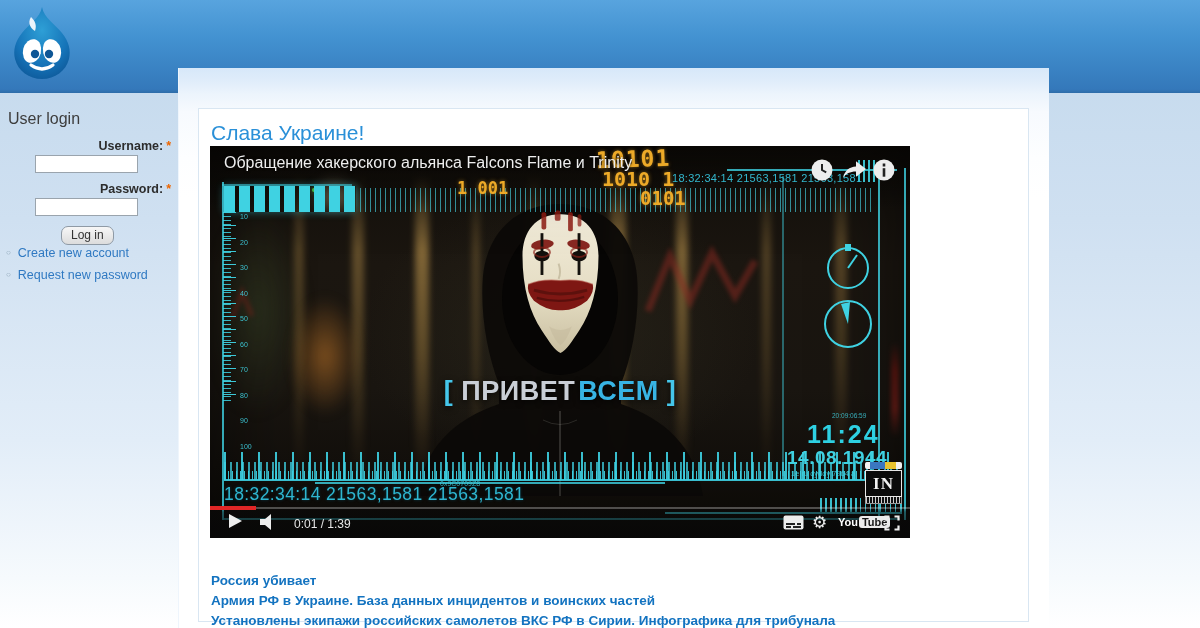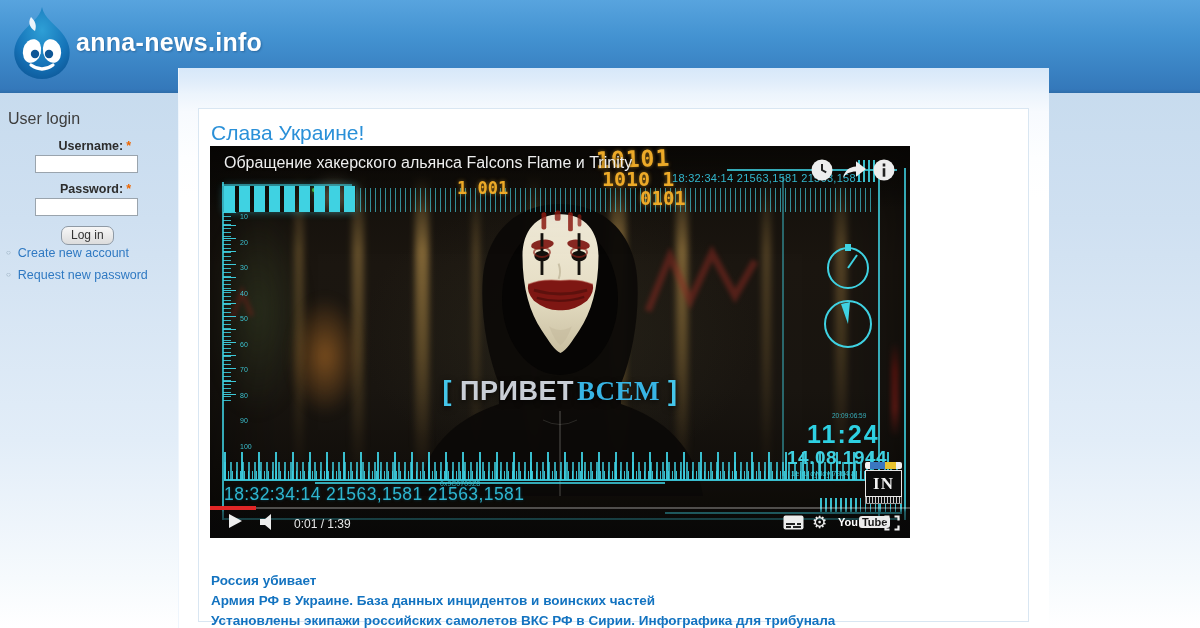--- a/index.html
+++ b/index.html
@@ -76,21 +76,21 @@
   .wm-tag { height:7px; border-radius:2px; background:linear-gradient(90deg,#f2f2f2 0 14%,#3a77c0 14% 54%,#e8c430 54% 84%,#f2f2f2 84%); margin-bottom:1px; }
   .wm-box { height:27px; background:#0a0a0a; border:1px solid #e8e8e8; color:#f2f2f2; font-family:"Liberation Serif",serif;
     font-weight:bold; font-size:17px; text-align:center; line-height:25px; letter-spacing:1px; }
   .wm-strip { height:7px; background:#101010; border:1px solid #9a9a9a; border-top:none;
     background-image:repeating-linear-gradient(90deg,#cfcfcf 0 1px,transparent 1px 3px); }
 
   .video-caption { position:absolute; left:0; width:100%; top:230px; text-align:center; font-size:27px; font-weight:bold;
     letter-spacing:.5px; z-index:6; text-shadow:0 2px 6px rgba(0,0,0,.75); white-space:nowrap; }
   .cap-bracket { color:#45c6ea; margin:0 8px; }
   .cap-w1 { color:#c9ced6;text-align:right; }
-  .cap-w2 { color:#38b4e4; margin-left:3px;font-family:Liberation Serif, serif; }
+  .cap-w2 { color:#38b4e4; margin-left:3px; }
 
   .video-title { position:absolute; left:14px; top:8px; font-size:16px; color:#eeeeee; z-index:7; text-shadow:0 0 3px rgba(0,0,0,.9); cursor:pointer; }
   .yt-top-icon { position:absolute; z-index:7; cursor:pointer; }
 
   
   .yt-controls { position:absolute; left:0; bottom:0; width:100%; height:31px; z-index:8;
     background:linear-gradient(180deg,rgba(0,0,0,0) 0,rgba(10,10,10,.5) 5px,rgba(8,8,8,.82)); }
   .yt-progress { position:absolute; left:0; top:361px; width:100%; height:2px; background:rgba(255,255,255,.28); z-index:9; cursor:pointer; }
   .yt-progress-played { position:absolute; left:0; top:360px; width:46px; height:3.5px; background:#e02626; z-index:10; }
   .yt-play { position:absolute; left:19px; top:368px; width:0; height:0; border-left:13px solid #eee;
@@ -122,27 +122,26 @@
         </defs>
         <path d="M31,2 C33,13 44,19 51,28 C58,37 60,45 58,54 C55,66 44,74 31,74 C18,74 7,66 4,54 C2,45 4,37 11,28 C18,19 29,13 31,2 Z" fill="url(#dropg)"></path>
         <path d="M20,12 C24,16 26,20 24,26 C20,24 16,18 20,12 Z" fill="rgba(255,255,255,.9)"></path>
         <ellipse cx="21" cy="46" rx="9" ry="12" fill="#fff" transform="rotate(14 21 46)"></ellipse>
         <ellipse cx="41" cy="46" rx="9" ry="12" fill="#fff" transform="rotate(-14 41 46)"></ellipse>
         <circle cx="24" cy="49" r="4.2" fill="#0d5696"></circle>
         <circle cx="38" cy="49" r="4.2" fill="#0d5696"></circle>
         <path d="M20,60 Q31,68 42,60" stroke="#fff" stroke-width="3.2" fill="none" stroke-linecap="round"></path>
       </svg>
     </div>
-    <div class="site-title">anna-news.info</div>
   </div>
 
   <div class="login-heading">User login</div>
-  <label class="form-label" style="top:139px;"><span>Username:</span><span class="req">*</span></label>
+  <label class="form-label" style="top:139px;margin-left:40px;"><span>Username:</span><span class="req">*</span></label>
   <input class="form-input" style="top: 155px;">
-  <label class="form-label" style="top:182px;"><span>Password:</span><span class="req">*</span></label>
+  <label class="form-label" style="top:182px;margin-left:40px;"><span>Password:</span><span class="req">*</span></label>
   <input class="form-input" type="password" style="top: 198px;">
   <button class="login-button">Log in</button>
   <ul class="sidebar-links">
       <li class="sidebar-link">Create new account</li>
       <li class="sidebar-link">Request new password</li>
     </ul>
 
   <div class="content-col"></div>
   <div class="card">
     <div class="post-title">Слава Украине!</div>

